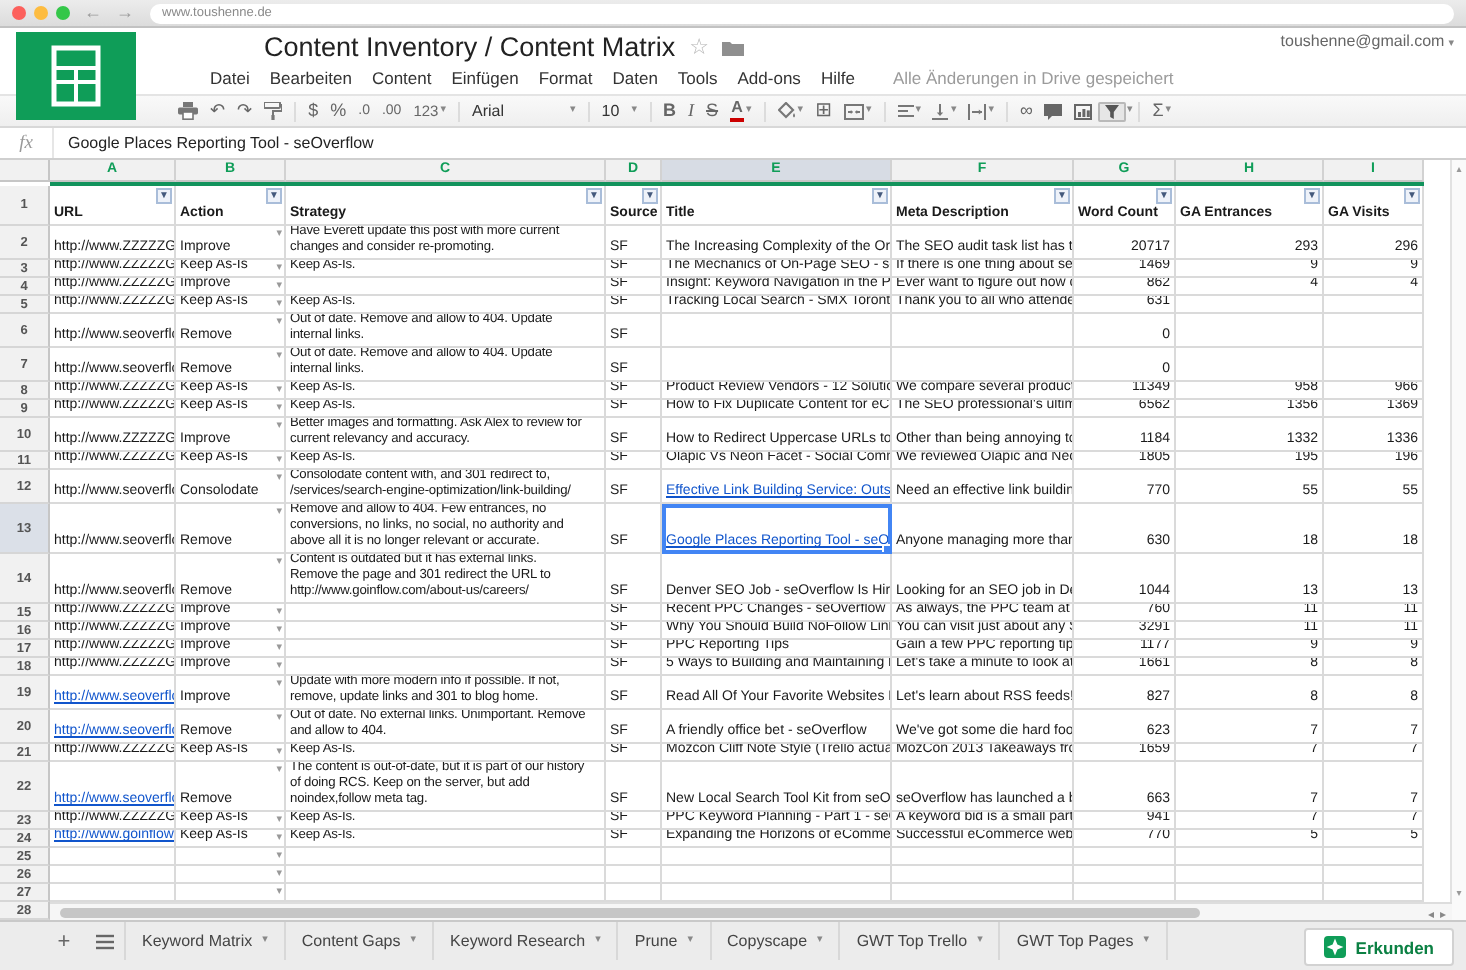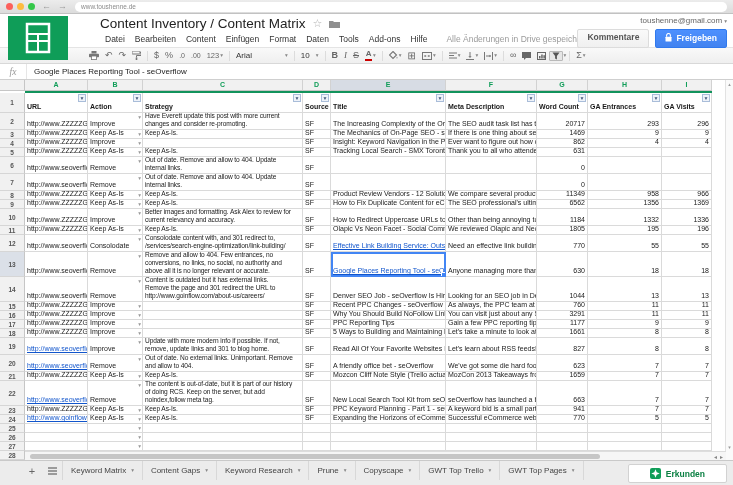--- a/index.html
+++ b/index.html
@@ -13,21 +13,21 @@
   .dot.r{background:#fc605c}.dot.y{background:#fdbc40}.dot.g{background:#34c749}
   .nav{color:#9a9a9a;font-size:9px;line-height:1;margin-left:3px;}
   .urlbar{flex:1;height:10px;background:#fff;border-radius:5px;margin-left:4px;display:flex;
           align-items:center;padding:0 6px;font-size:6.5px;color:#8a8a8a;}
 
   
   .apphead{position:relative;height:33px;background:#fff;}
   .logo{position:absolute;left:8px;top:16px;width:60px;height:44px;background:#0f9d58;z-index:6;
         display:flex;align-items:center;justify-content:center;}
   .headmain{margin-left:100px;padding-top:2px;}
-  .title-line{display:flex;align-items:center;gap:7px;font-size:13.5px;color:#222;}
+  .title-line{display:flex;align-items:center;gap:7px;font-size:13.5px;color:#222;margin-left:32px;}
   .menus{display:flex;align-items:center;font-size:8.5px;color:#333;margin-top:3px;}
   .menus .mi{padding:0 5px;}
   .savestatus{color:#9b9b9b;margin-left:14px;}
   .headright{position:absolute;right:6px;top:2px;text-align:right;z-index:7;}
   .account{font-size:8px;color:#666;}
   .account .caret{margin-left:2px;}
   .hr-buttons{display:flex;gap:6px;margin-top:4px;justify-content:flex-end;}
   .btn{font-size:8.5px;font-weight:bold;border-radius:2px;padding:3px 9px;line-height:1.1;}
   .btn.comments{background:linear-gradient(#fafafa,#f0f0f0);border:1px solid #dcdcdc;color:#555;}
   .btn.share{background:linear-gradient(#4d90fe,#4283f0);border:1px solid #3079ed;color:#fff;
@@ -90,21 +90,21 @@
 
   
   .tabbar{height:27px;background:#ececec;border-top:1px solid #c9c9c9;display:flex;align-items:flex-start;
           padding-left:22px;box-sizing:border-box;position:relative;}
   .tbtn{width:20px;height:19px;display:flex;align-items:center;justify-content:center;color:#666;}
   .tab{height:19px;display:flex;align-items:center;gap:5px;padding:0 8px;font-size:8px;color:#444;
        border-right:1px solid #d8d8d8;}
   .tab:first-of-type{border-left:1px solid #d8d8d8;}
   .tab.active{background:#fff;border:1px solid #c6c6c6;border-top-color:#dedede;height:20px;color:#111;font-weight:bold;}
   .explore{position:absolute;right:6px;top:3px;display:flex;align-items:center;gap:5px;background:#fff;
-           border:1px solid #d2d2d2;border-radius:2px;padding:3px 21px;color:#0b8043;font-weight:bold;font-size:8.5px;}
+           border:1px solid #d2d2d2;border-radius:2px;padding:3px 9px;color:#0b8043;font-weight:bold;font-size:8.5px;}
 </style>
 </head>
 <body>
 
 <div class="screen">
 
   <div class="browser">
     <span class="dot r"></span>
     <span class="dot y"></span>
     <span class="dot g"></span>
@@ -143,32 +143,20 @@
           <span class="mi">Format</span>
           <span class="mi">Daten</span>
           <span class="mi">Tools</span>
           <span class="mi">Add-ons</span>
           <span class="mi">Hilfe</span>
           <span class="savestatus">Alle Änderungen in Drive gespeichert</span>
         </div>
     </div>
     <div class="headright">
       <div class="account"><span>toushenne@gmail.com</span><span class="caret">▾</span></div>
-      <div class="hr-buttons">
-        <span class="btn comments">Kommentare</span>
-        <span class="btn share">
-          <span>
-            <svg width="7" height="9" viewBox="0 0 7 9">
-                <rect x="0.5" y="3.7" width="6" height="4.8" rx="0.6" fill="#fff"></rect>
-                <path d="M1.6 3.7 V2.4 a1.9 1.9 0 0 1 3.8 0 V3.7" fill="none" stroke="#fff" stroke-width="1.1"></path>
-              </svg>
-          </span>
-          <span>Freigeben</span>
-        </span>
-      </div>
     </div>
   </div>
 
   <div class="toolbar">
     <span class="ti">
       <svg width="10" height="9" viewBox="0 0 10 9">
           <rect x="2.5" y="0" width="5" height="2.5" fill="#777"></rect>
           <rect x="0" y="2.8" width="10" height="3.4" rx="0.8" fill="#777"></rect>
           <rect x="2.5" y="5" width="5" height="3.6" fill="#fff" stroke="#777" stroke-width="0.8"></rect>
         </svg>

